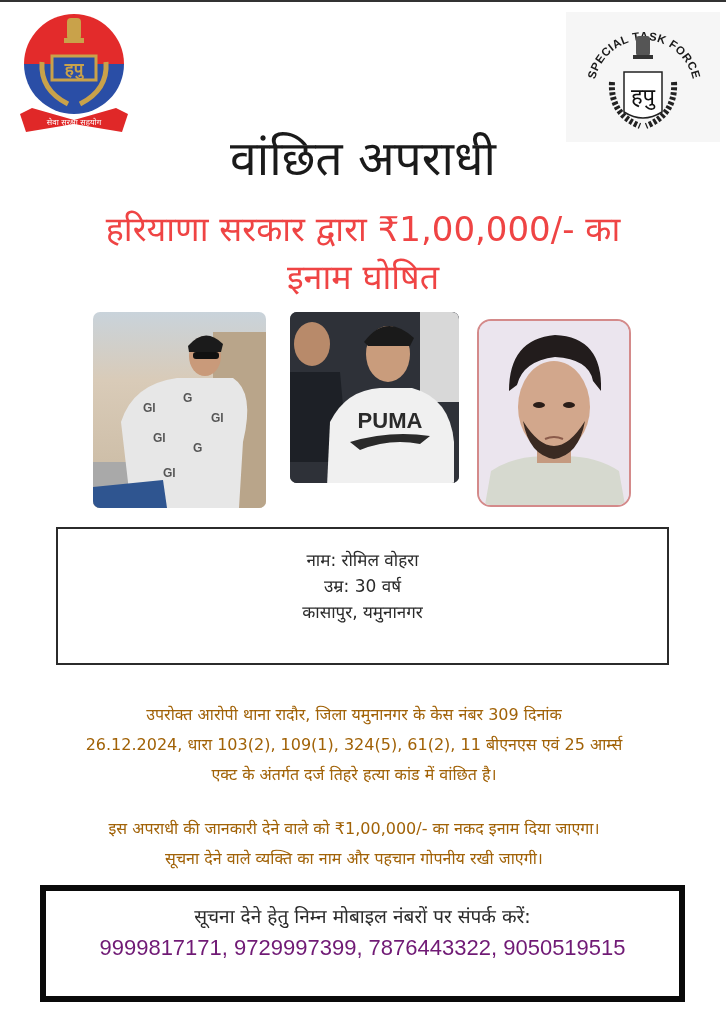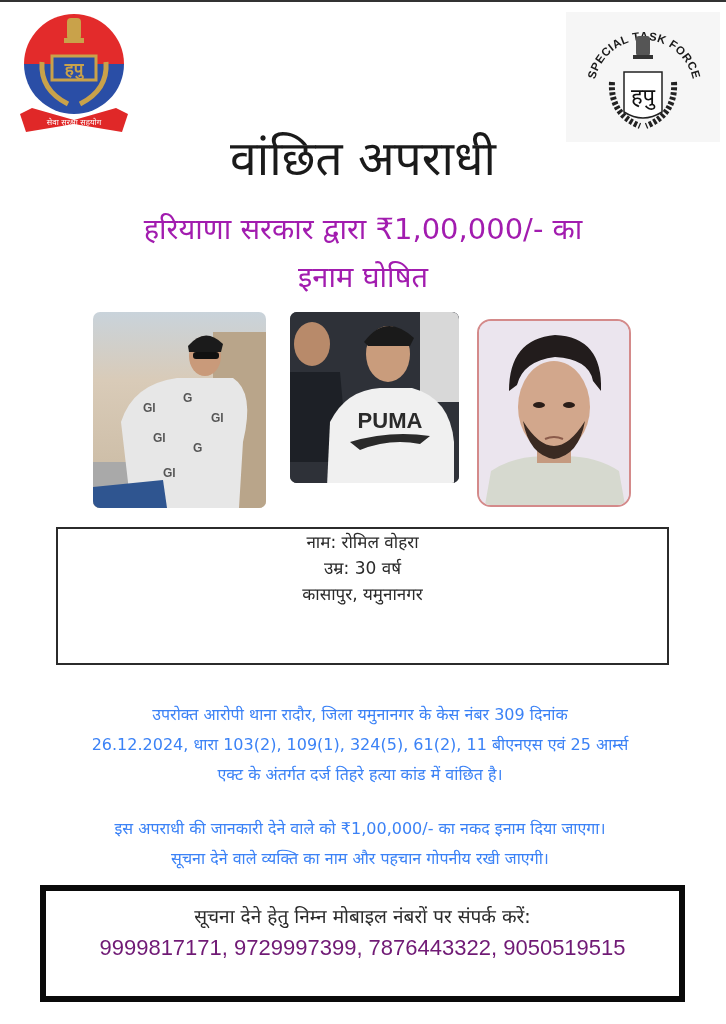--- a/index.html
+++ b/index.html
@@ -15,40 +15,40 @@
     .hp-logo { position: absolute; left: 18px; top: 12px; width: 112px; height: 126px; }
     
     .stf-logo { position: absolute; left: 566px; top: 12px; width: 154px; height: 130px; background: #f6f6f6; }
 
     .title {
       position: absolute; left: 0; top: 128px; width: 726px; text-align: center;
       font-size: 48px; line-height: 60px; color: #1a1a1a;
     }
     .subtitle {
       position: absolute; left: 0; top: 205px; width: 726px; text-align: center;
-      font-size: 29px; line-height: 48px; color: #a21caf;
+      font-size: 34px; line-height: 48px; color: #ef4444;
     }
 
     .photo { position: absolute; overflow: hidden; border-radius: 7px; }
     .photo-1 { left: 93px; top: 312px; width: 173px; height: 196px;
       background: linear-gradient(180deg, #c9d3db 0%, #d9cbb8 35%, #c8b8a0 100%); }
     .photo-2 { left: 290px; top: 312px; width: 169px; height: 171px;
       background: linear-gradient(180deg, #3b3f48 0%, #2d3038 50%, #1f2228 100%); }
     .photo-3 { left: 477px; top: 319px; width: 150px; height: 184px;
       border: 2px solid #d48a8a; border-radius: 14px; background: #ece6ee; }
 
     .info-box {
       position: absolute; left: 56px; top: 527px; width: 609px; height: 134px;
       border: 2px solid #2b2b2b; box-sizing: content-box;
     }
-    .info-box .inner { text-align: center; font-size: 17px; line-height: 26px; color: #2a2a2a; }
+    .info-box .inner { padding-top: 18px; text-align: center; font-size: 17px; line-height: 26px; color: #2a2a2a; }
 
     .para {
-      position: absolute; left: 17px; width: 686px; text-align: center;
-      font-size: 16px; line-height: 30px; color: #3b82f6;
+      position: absolute; left: 11px; width: 686px; text-align: center;
+      font-size: 16px; line-height: 30px; color: #a16207;
     }
     .para-1 { top: 700px; }
     .para-2 { top: 814px; }
 
     .contact-box {
       position: absolute; left: 40px; top: 885px; width: 633px; height: 105px;
       border: 6px solid #0a0a0a; box-sizing: content-box;
     }
     .contact-box .line1 { margin-top: 10px; text-align: center; font-size: 19px; line-height: 30px; color: #2a2a2a; }
     .contact-box .line2 { text-align: center; font-family: "Liberation Sans", "DejaVu Sans", sans-serif; font-size: 22px; line-height: 34px; color: #701a75; }

